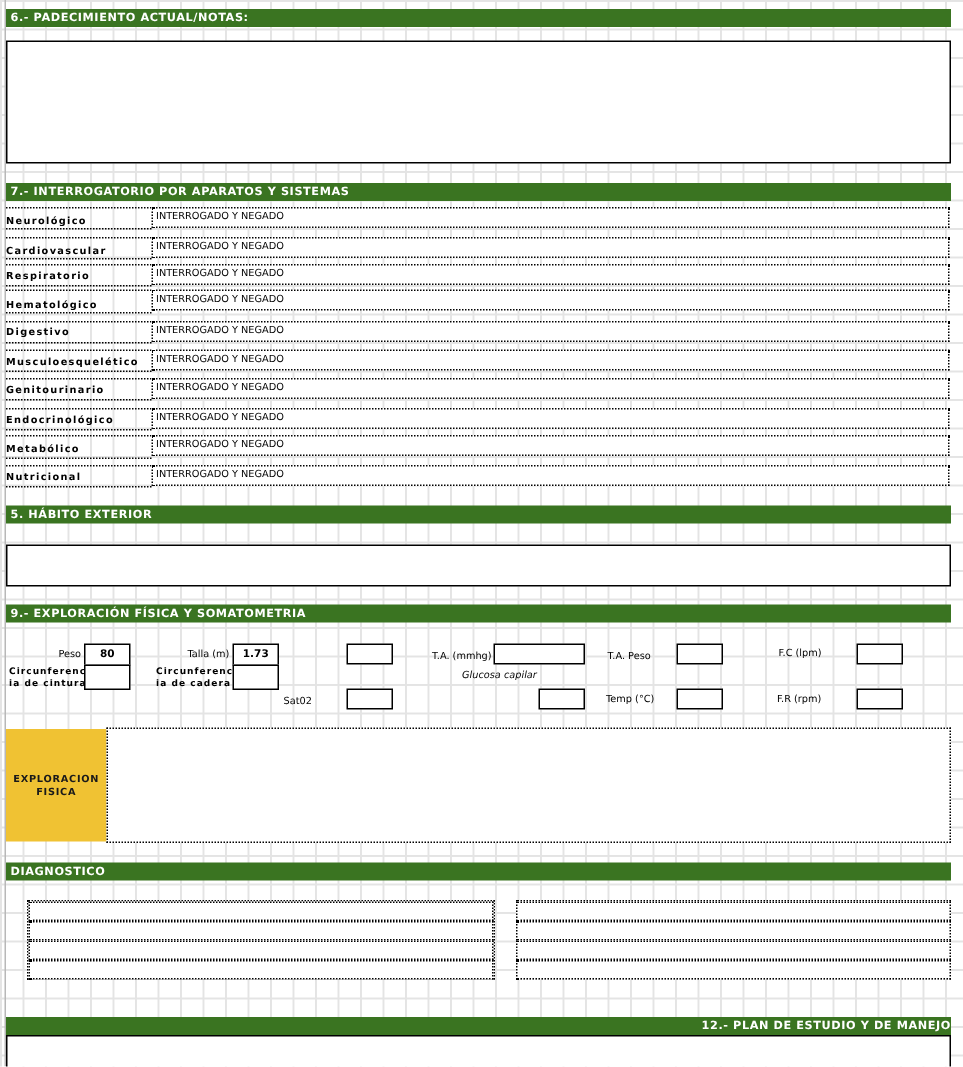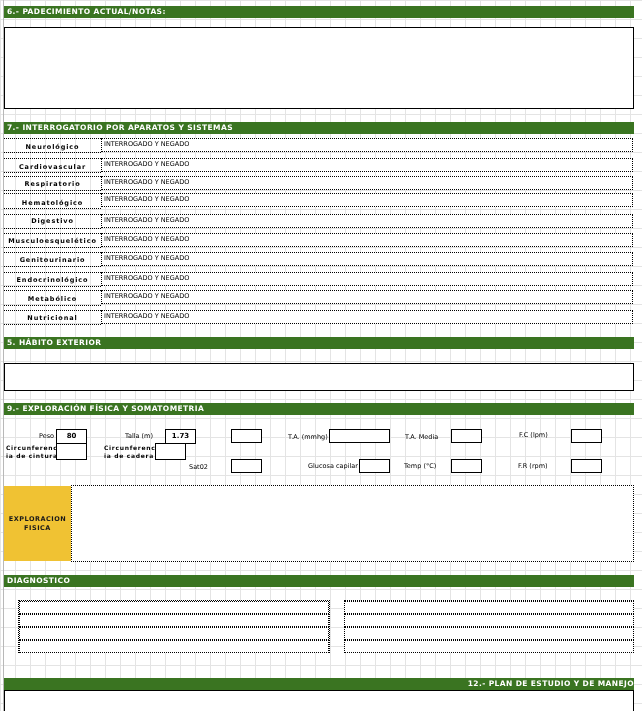--- a/index.html
+++ b/index.html
@@ -19,21 +19,21 @@
       background: #3a7421; color: #fff;
       font-family: "DejaVu Sans", sans-serif; font-weight: bold;
       font-size: 7.5px; line-height: 12px; letter-spacing: 0.4px;
       padding-left: 3px; box-sizing: border-box; white-space: nowrap;
     }
     .solidbox { position: absolute; background: #fff; border: 1px solid #000; box-sizing: border-box; }
     .dotbox { position: absolute; background: #fff; border: 1px dotted #000; box-sizing: border-box; }
     .row-label {
       position: absolute; left: 4px; width: 97px; height: 14px;
       font-weight: bold; font-size: 6.5px; letter-spacing: 0.9px;
-      text-align: center; line-height: 14px; white-space: nowrap;
+      line-height: 14px; white-space: nowrap;
     }
     .row-value {
       position: absolute; left: 101px; width: 532px; height: 14px;
       border: 1px dotted #000; background: #fff; box-sizing: border-box;
       font-size: 6.5px; line-height: 11px; padding-left: 2px; white-space: nowrap;
     }
     .row-line { position: absolute; left: 4px; width: 97px; height: 0; border-top: 1px dotted #000; }
     .lbl { position: absolute; font-size: 6.5px; white-space: nowrap; }
     .lbl-b { position: absolute; font-size: 6px; font-weight: bold; letter-spacing: 0.7px; line-height: 8px; white-space: nowrap; }
     .inbox { position: absolute; background: #fff; border: 1px solid #000; box-sizing: border-box;
@@ -112,36 +112,36 @@
 
 <div class="bar" style="top:403px;">9.- EXPLORACIÓN FÍSICA Y SOMATOMETRIA</div>
 
 <span class="lbl" style="left:15px; top:432px;margin-left:24px;">Peso (Kg)</span>
 <div class="inbox" style="left:56px; top:429px; width:31px; height:15px;">80</div>
 <span class="lbl-b" style="left:6px; top:444px;">Circunferenc</span>
 <span class="lbl-b" style="left:6px; top:452px;">ia de cintura</span>
 <div class="inbox" style="left:56px; top:443px; width:31px; height:17px;"></div>
 
 <span class="lbl" style="left:125px; top:432px;">Talla (m)</span>
-<div class="inbox" style="left:165px; top:429px; width:31px; height:15px;">1.73</div>
+<div class="inbox" style="left:155px; top:429px; width:31px; height:15px;">1.73</div>
 <span class="lbl-b" style="left:104px; top:444px;">Circunferenc</span>
 <span class="lbl-b" style="left:104px; top:452px;">ia de cadera</span>
 <div class="inbox" style="left:155px; top:443px; width:31px; height:17px;"></div>
 
 <span class="lbl" style="left:210px; top:431px;padding-left:34px;">IMC</span>
 <div class="inbox" style="left:231px; top:429px; width:31px; height:14px;"></div>
 <span class="lbl" style="left:189px; top:463px;">Sat02</span>
 <div class="inbox" style="left:231px; top:459px; width:31px; height:14px;"></div>
 
 <span class="lbl" style="left:288px; top:433px;">T.A. (mmhg)</span>
 <div class="inbox" style="left:329px; top:429px; width:61px; height:14px;"></div>
-<span class="lbl" style="left:308px; top:462px;">Glucosa capilar</span>
+<span class="lbl" style="left:308px; top:446px;font-style:italic;">Glucosa capilar</span>
 <div class="inbox" style="left:359px; top:459px; width:31px; height:14px;"></div>
 
-<span class="lbl" style="left:405px; top:433px;">T.A. Media</span>
+<span class="lbl" style="left:405px; top:433px;">T.A. Peso</span>
 <div class="inbox" style="left:451px; top:429px; width:31px; height:14px;"></div>
 <span class="lbl" style="left:404px; top:462px;">Temp (°C)</span>
 <div class="inbox" style="left:451px; top:459px; width:31px; height:14px;"></div>
 
 <span class="lbl" style="left:519px; top:431px;">F.C (lpm)</span>
 <div class="inbox" style="left:571px; top:429px; width:31px; height:14px;"></div>
 <span class="lbl" style="left:518px; top:462px;">F.R (rpm)</span>
 <div class="inbox" style="left:571px; top:459px; width:31px; height:14px;"></div>
 
 <div class="yellow">

